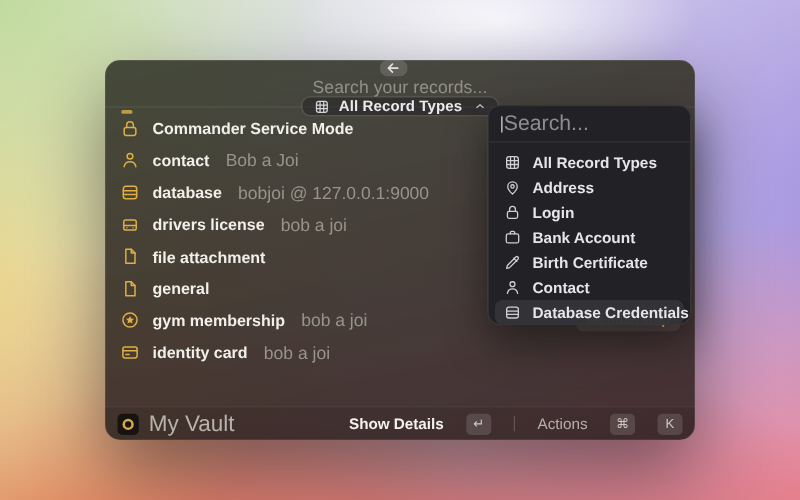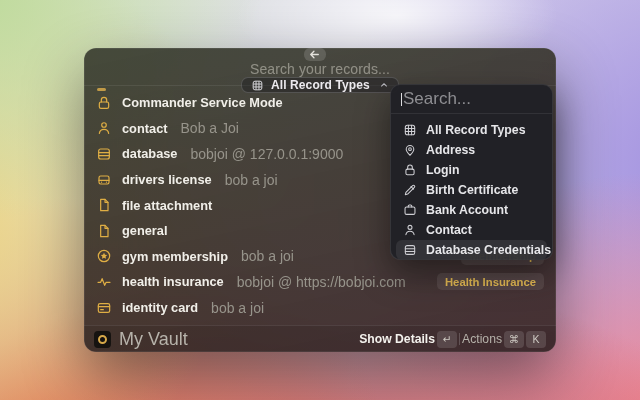--- a/index.html
+++ b/index.html
@@ -58,21 +58,21 @@
   .dditem .dlbl{font-size:12.3px;font-weight:600;color:#e6e6e9;white-space:nowrap;}
   .dditem.hl{background:rgba(255,255,255,.08);}
   
   .ftr{position:absolute;left:0;right:0;bottom:0;height:27px;display:flex;align-items:center;
     padding:0 10px;box-sizing:border-box;border-top:1px solid rgba(255,255,255,.08);
     background:rgba(0,0,0,.08);border-radius:0 0 12px 12px;}
   .appicon{width:17px;height:17px;border-radius:4px;background:#161310;display:flex;
     align-items:center;justify-content:center;}
   .appicon .ring{width:9px;height:9px;border-radius:50%;border:2px solid #d7a94a;box-sizing:border-box;}
   .vault{font-size:18px;color:#b7b3ab;margin-left:8px;}
-  .fr{margin-left:auto;display:flex;align-items:center;gap:2px;}
+  .fr{margin-left:auto;display:flex;align-items:center;gap:18px;}
   .fr .strong{font-size:12.2px;font-weight:700;color:#f3f1ec;cursor:pointer;}
   .fr .dim{font-size:12.2px;color:#b5b1a9;cursor:pointer;}
   .key{min-width:20px;height:17px;border-radius:4px;background:rgba(255,255,255,.13);
     color:#cdc9c2;font-size:10.5px;display:flex;align-items:center;justify-content:center;
     padding:0 4px;box-sizing:border-box;}
   .vdiv{width:1px;height:12px;background:rgba(255,255,255,.18);}
 </style>
 </head>
 <body>
 
@@ -176,30 +176,20 @@
             <svg fill="none" stroke="currentColor" stroke-width="1.8" stroke-linecap="round" stroke-linejoin="round" viewBox="0 0 24 24">
               <circle cx="12" cy="12" r="8.5"></circle>
               <path fill="currentColor" stroke="none" d="M12 7.1l1.5 3 3.3.5-2.4 2.3.6 3.3-3-1.6-3 1.6.6-3.3-2.4-2.3 3.3-.5z"></path>
             </svg>
           </span>
     <span class="title">gym membership</span>
     <span class="sub">bob a joi</span>
     <span class="badge">Membership</span>
   </div>
 
-  <div class="row">
-    <span class="gicon">
-            <svg fill="none" stroke="currentColor" stroke-width="1.8" stroke-linecap="round" stroke-linejoin="round" viewBox="0 0 24 24">
-              <path d="M3 12.5h4l2.2-5.5 3.8 10 2.2-4.5H21"></path>
-            </svg>
-          </span>
-    <span class="title">health insurance</span>
-    <span class="sub">bobjoi @ https://bobjoi.com</span>
-    <span class="badge">Health Insurance</span>
-  </div>
 
   <div class="row">
     <span class="gicon">
             <svg fill="none" stroke="currentColor" stroke-width="1.8" stroke-linecap="round" stroke-linejoin="round" viewBox="0 0 24 24">
               <rect x="3.5" y="5.5" width="17" height="13" rx="2.5"></rect>
               <path d="M3.5 10h17M7 14.5h4"></path>
             </svg>
           </span>
     <span class="title">identity card</span>
     <span class="sub">bob a joi</span>
@@ -238,34 +228,34 @@
                 <rect x="5" y="10.5" width="14" height="9.5" rx="2.5"></rect>
                 <path d="M8 10.5V7.5a4 4 0 0 1 8 0v3"></path>
               </svg>
             </span>
     <span class="dlbl">Login</span>
   </div>
 
   <div class="dditem">
     <span class="dicon">
               <svg fill="none" stroke="currentColor" stroke-width="1.8" stroke-linecap="round" stroke-linejoin="round" viewBox="0 0 24 24">
-                <path d="M13.5 6l4.5 4.5M4 20l1-4L16.5 4.5a2.12 2.12 0 0 1 3 3L8 19z"></path>
-              </svg>
-            </span>
-    <span class="dlbl">Birth Certificate</span>
-  </div>
-
-  <div class="dditem">
-    <span class="dicon">
-              <svg fill="none" stroke="currentColor" stroke-width="1.8" stroke-linecap="round" stroke-linejoin="round" viewBox="0 0 24 24">
                 <rect x="3.5" y="7" width="17" height="12.5" rx="2.5"></rect>
                 <path d="M9 7V5.4A1.9 1.9 0 0 1 10.9 3.5h2.2A1.9 1.9 0 0 1 15 5.4V7"></path>
               </svg>
             </span>
     <span class="dlbl">Bank Account</span>
+  </div>
+
+  <div class="dditem">
+    <span class="dicon">
+              <svg fill="none" stroke="currentColor" stroke-width="1.8" stroke-linecap="round" stroke-linejoin="round" viewBox="0 0 24 24">
+                <path d="M13.5 6l4.5 4.5M4 20l1-4L16.5 4.5a2.12 2.12 0 0 1 3 3L8 19z"></path>
+              </svg>
+            </span>
+    <span class="dlbl">Birth Certificate</span>
   </div>
 
   <div class="dditem">
     <span class="dicon">
               <svg fill="none" stroke="currentColor" stroke-width="1.8" stroke-linecap="round" stroke-linejoin="round" viewBox="0 0 24 24">
                 <circle cx="12" cy="7.5" r="3.4"></circle>
                 <path d="M5 20c.6-4 3.6-6 7-6s6.4 2 7 6"></path>
               </svg>
             </span>
     <span class="dlbl">Contact</span>

